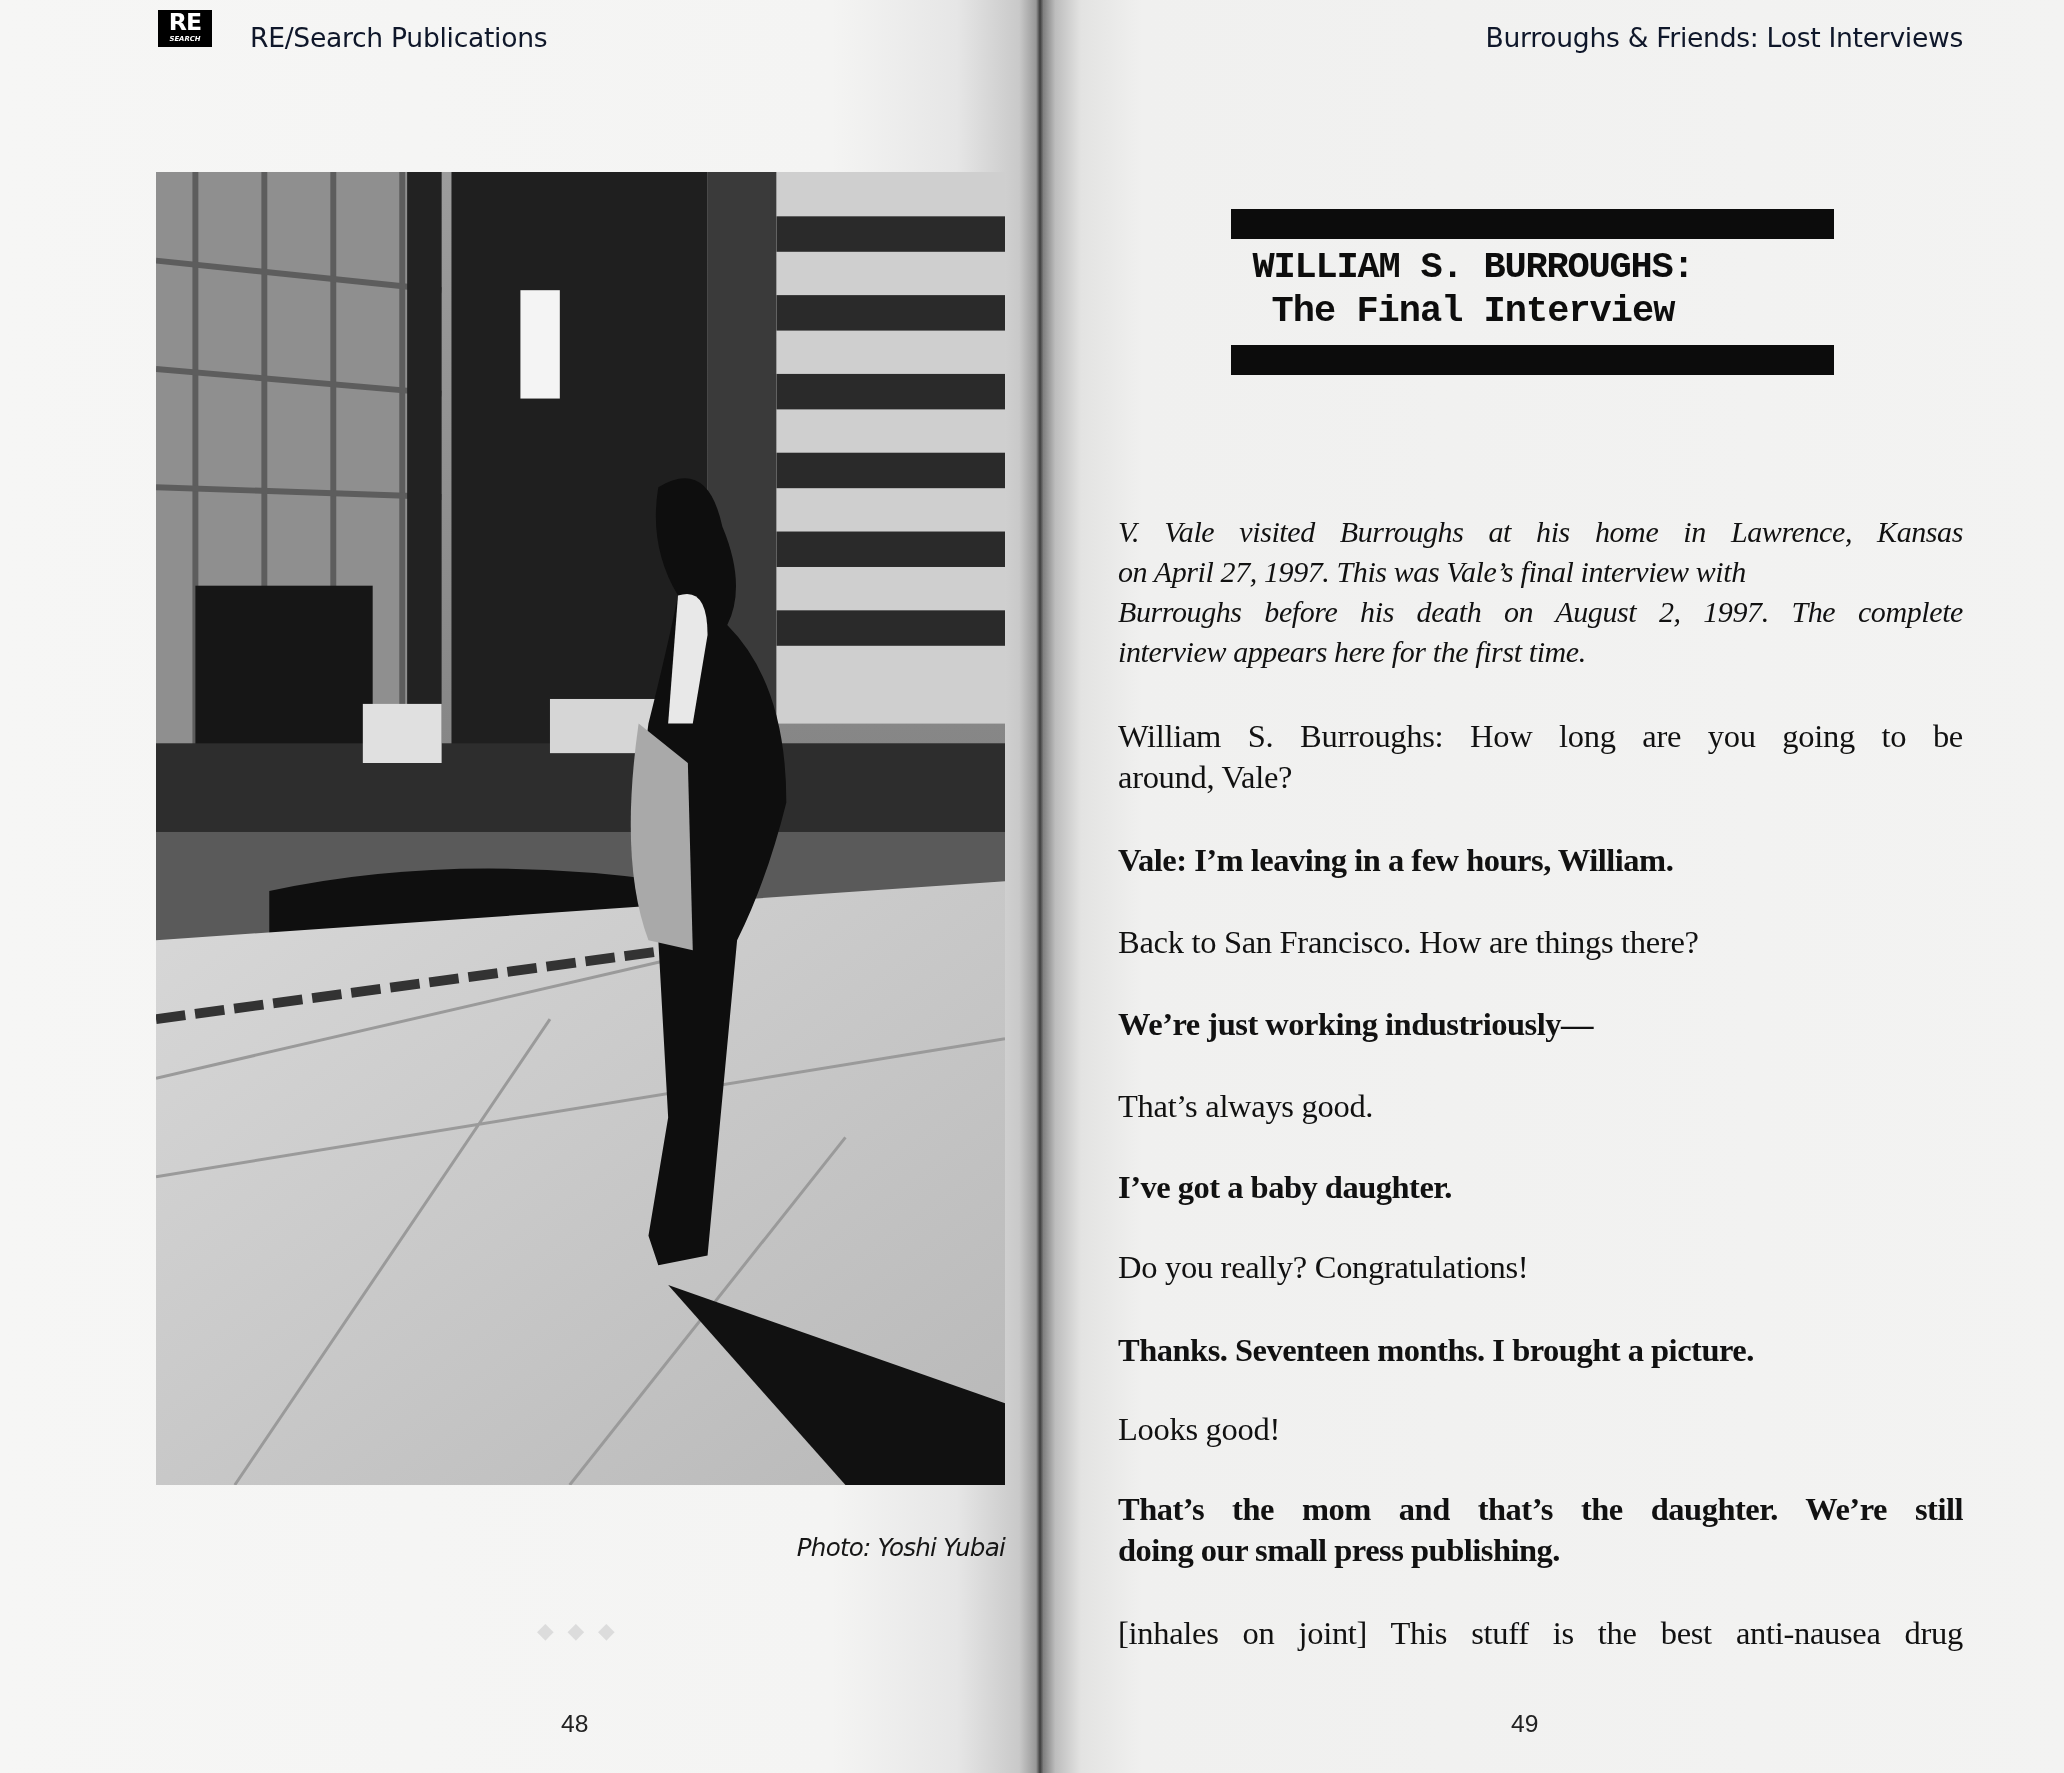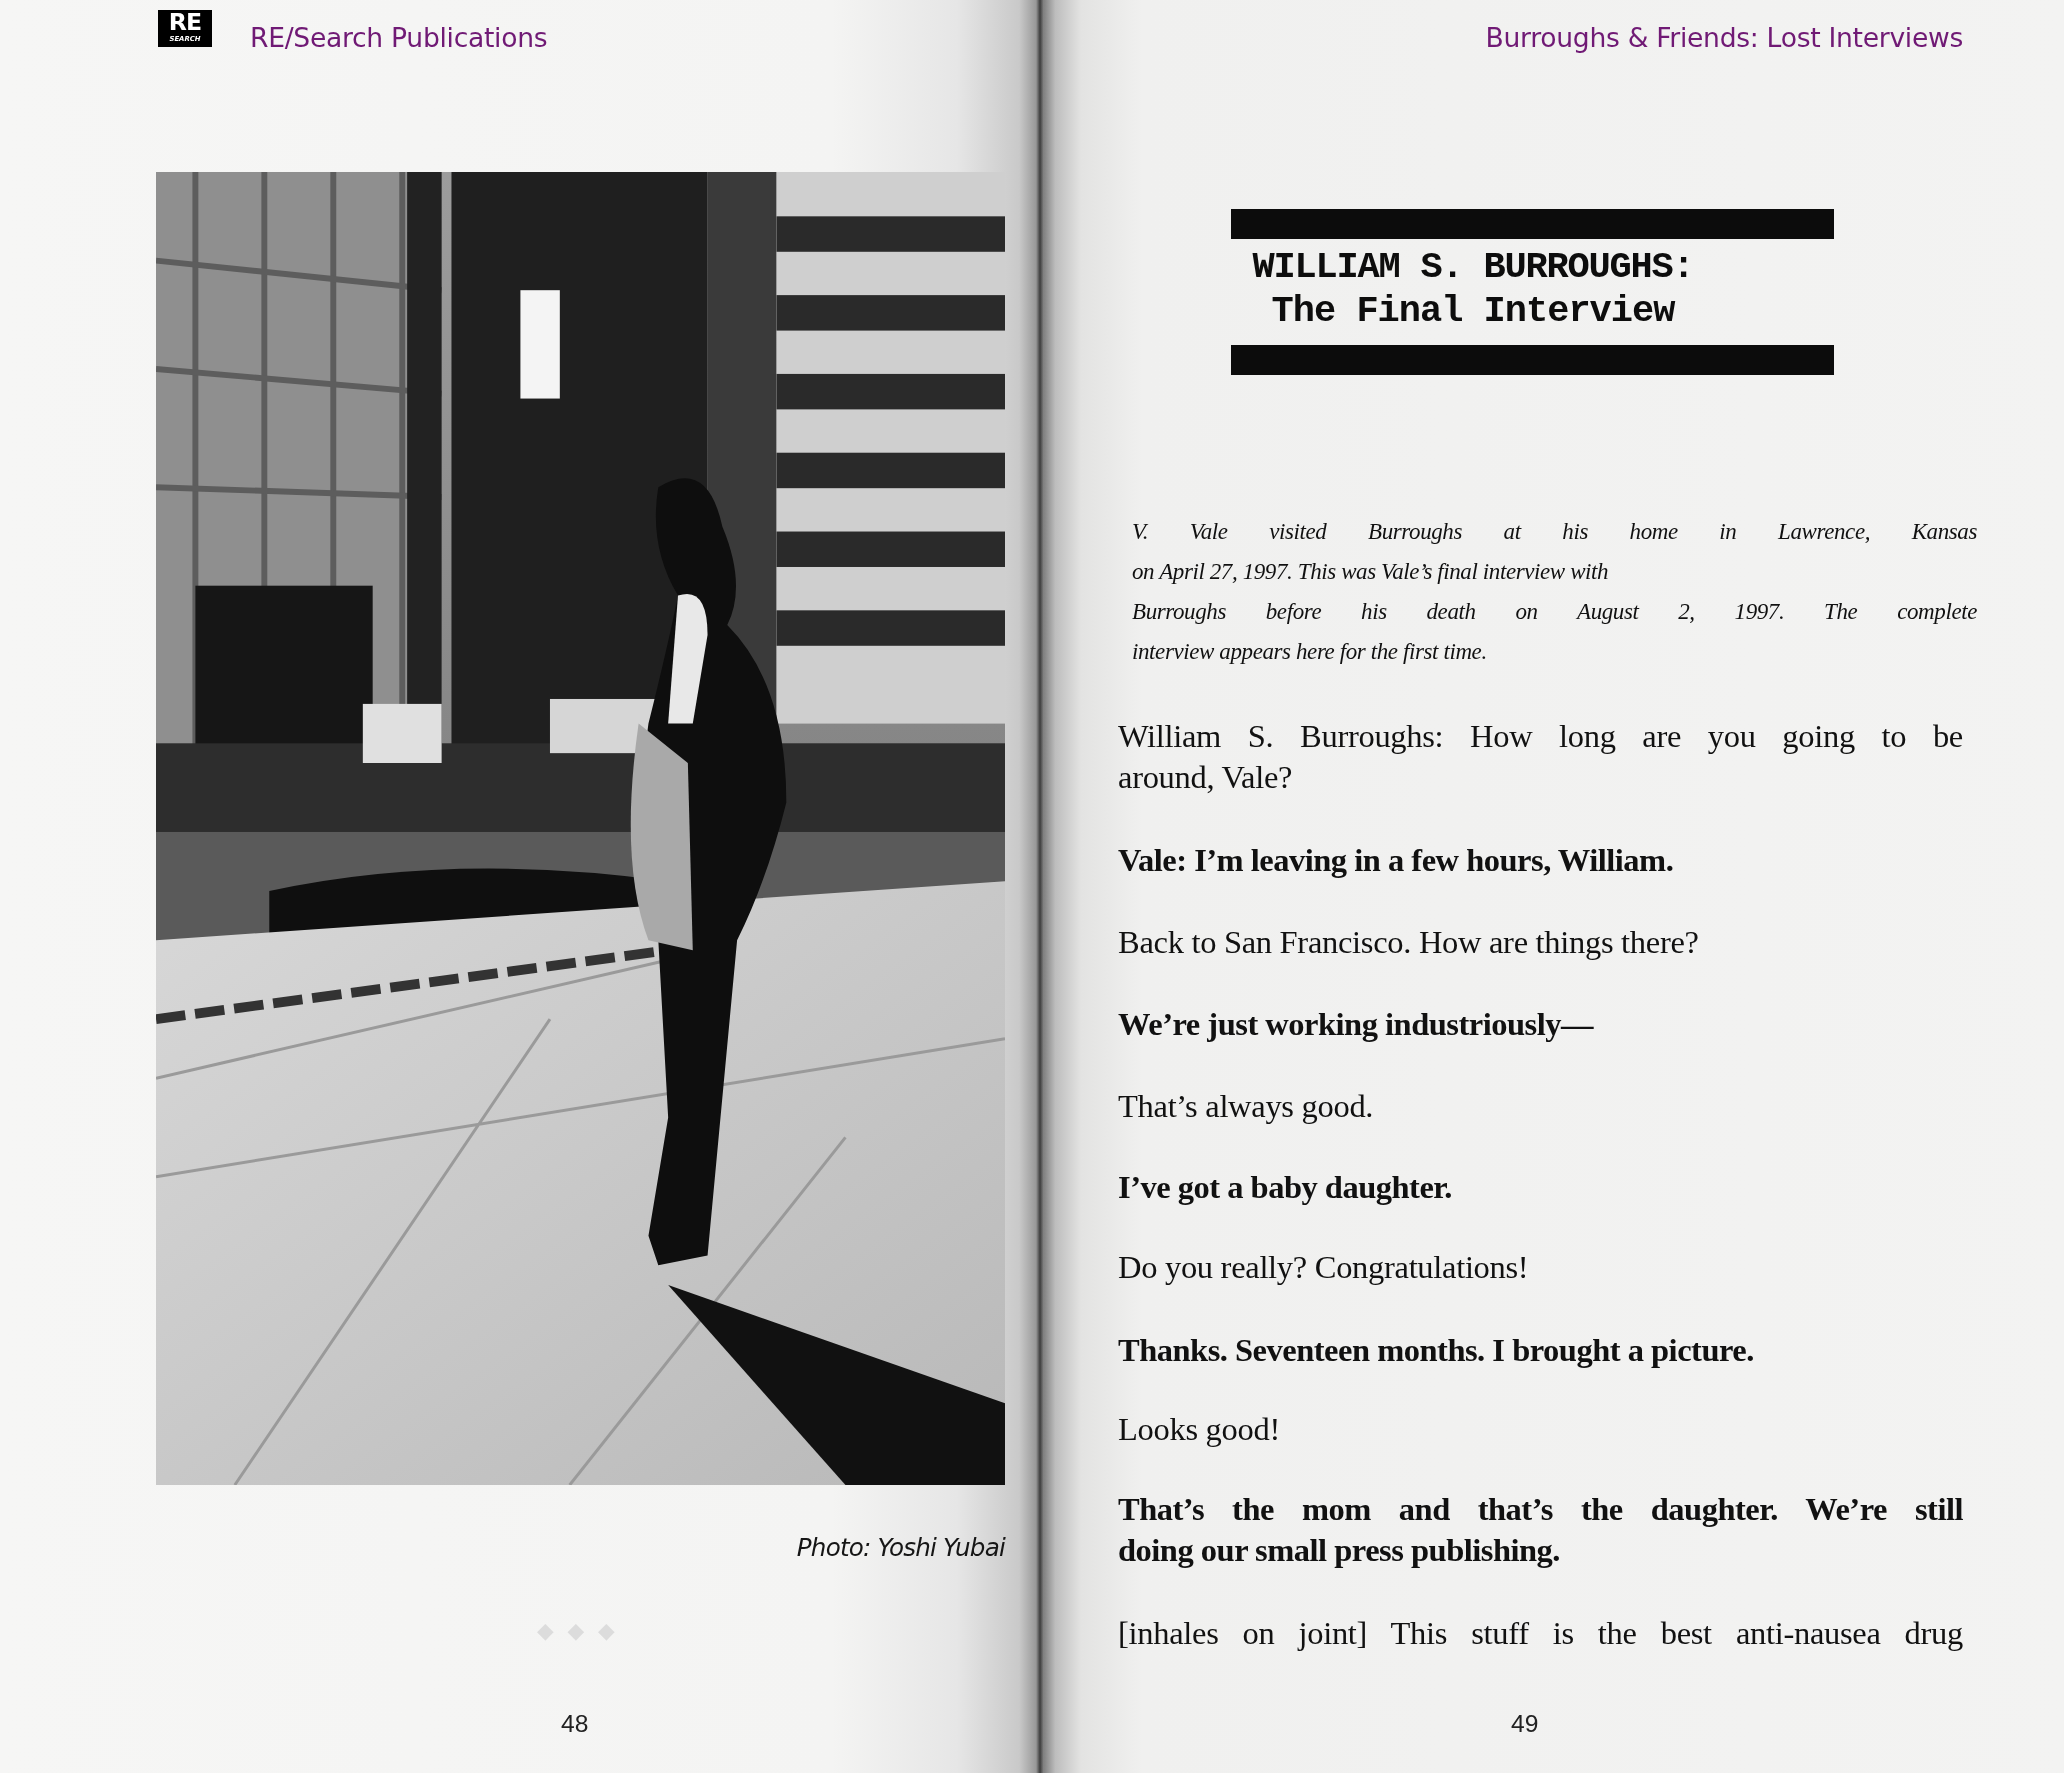--- a/index.html
+++ b/index.html
@@ -2,21 +2,21 @@
 <html><head>
 <meta charset="utf-8">
 <style>
   html, body { margin:0; padding:0; }
   body { width:2065px; height:1773px; position:relative; overflow:hidden; background:#e9e9e9; font-family:"DejaVu Serif", serif; }
   .page { position:absolute; top:0; height:1773px; }
   .page-left { left:0; width:1040px; background:linear-gradient(to right, #f6f6f5 0%, #f4f4f3 80%, #e6e6e6 92%, #c9c9c9 98%, #8d8d8d 100%); }
   .page-right { left:1040px; width:1024px; background:linear-gradient(to right, #6d6d6d 0%, #bdbdbd 1.5%, #e3e3e2 4%, #f0f0ef 10%, #f3f3f2 100%); }
   .spine { position:absolute; left:1036px; top:0; width:7.9px; height:1773px; background:linear-gradient(to right,#9a9a9a,#3c3c3c,#8a8a8a); }
 
-  .run-head { position:absolute; top:21.7px; font-family:"DejaVu Sans", sans-serif; font-size:26.6px; color:#701a75; letter-spacing:-0.3px; }
+  .run-head { position:absolute; top:21.7px; font-family:"DejaVu Sans", sans-serif; font-size:26.6px; color:#0f172a; letter-spacing:-0.3px; }
   .run-head-left { left:250px; }
   .run-head-right { right:102px; }
   .logo { position:absolute; left:158px; top:9.9px; width:54px; height:37px; background:#000000; color:#fff; font-family:"DejaVu Sans", sans-serif; font-weight:bold; text-align:center; }
   .logo .big { display:block; font-size:23.6px; line-height:25.6px; letter-spacing:-1px; }
   .logo .small { display:block; font-size:6.9px; line-height:8.9px; font-style:italic; }
 
   .photo { position:absolute; left:156px; top:172px; width:849px; height:1313px; overflow:hidden; background:#555; }
   .photo svg { width:100%; height:100%; display:block; }
   .caption { position:absolute; left:690px; top:1525px; width:315px; text-align:right; font-family:"DejaVu Sans", sans-serif; font-style:italic; font-size:24.6px; color:#161616; letter-spacing:-0.8px;margin-top:8px; }
   .ghost-diamonds { position:absolute; left:537px; top:1618px; color:#dcdcdc; font-size:21.7px; letter-spacing:13.8px; }
@@ -25,21 +25,21 @@
   .page-number-right { left:1511px; }
 
   .bar { position:absolute; left:1231px; width:603px; height:29.6px; background:#0c0c0c; }
   .bar-top { top:209px; }
   .bar-bottom { top:345px; }
   .title { position:absolute; left:1152px; width:642px; text-align:center; font-family:Liberation Mono, monospace; font-weight:bold; color:#0d0d0d; }
   .title-1 { top:246px; font-size:37px; letter-spacing:-1.2px; }
   .title-2 { top:290px; font-size:37px; letter-spacing:-1px; }
 
   .body-text { position:absolute; left:1118px; width:845px; font-family:"Liberation Serif", serif; color:#111; }
-  .intro { top:512px; font-style:italic; font-size:23px; line-height:40px; letter-spacing:-0.4px;margin-left:14px; }
+  .intro { top:512px; font-style:italic; font-size:30px; line-height:40px; letter-spacing:-0.4px; }
   .para { font-size:32.5px; line-height:40px; letter-spacing:-0.3px; }
   .para.bold { font-weight:bold; letter-spacing:-0.5px; }
   .justify { text-align:justify; text-align-last:justify; }
 </style>
 </head>
 <body>
 
 <div class="page page-left"></div>
 <div class="page page-right"></div>
 <div class="spine"></div>

